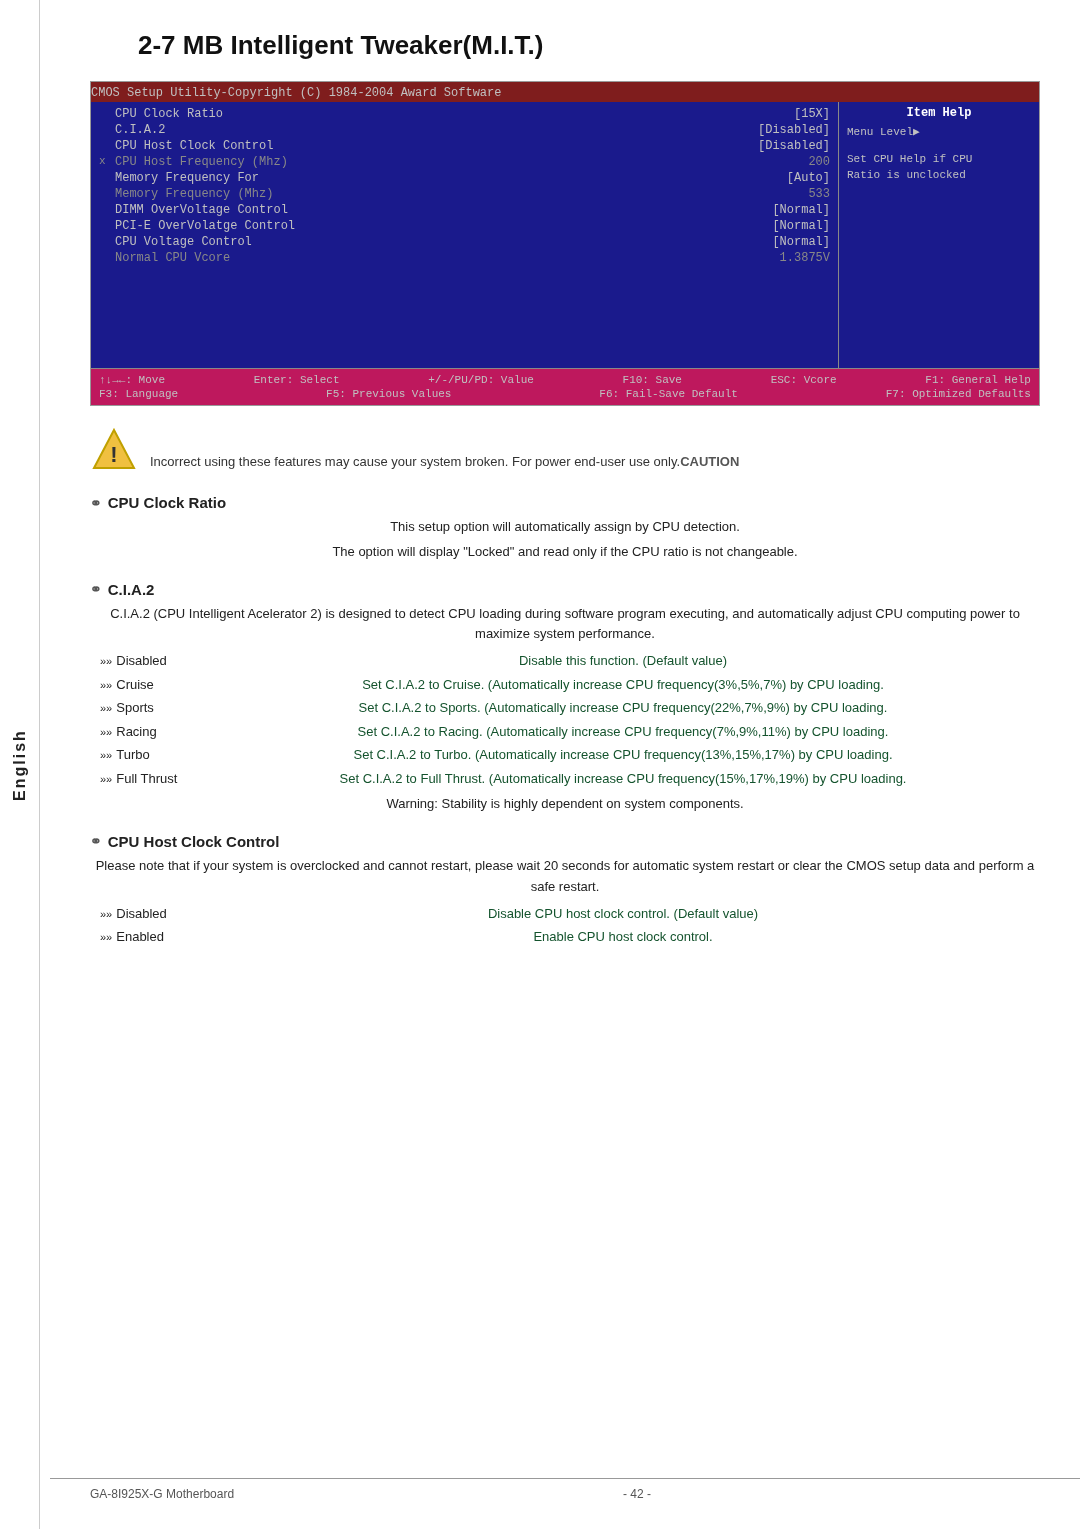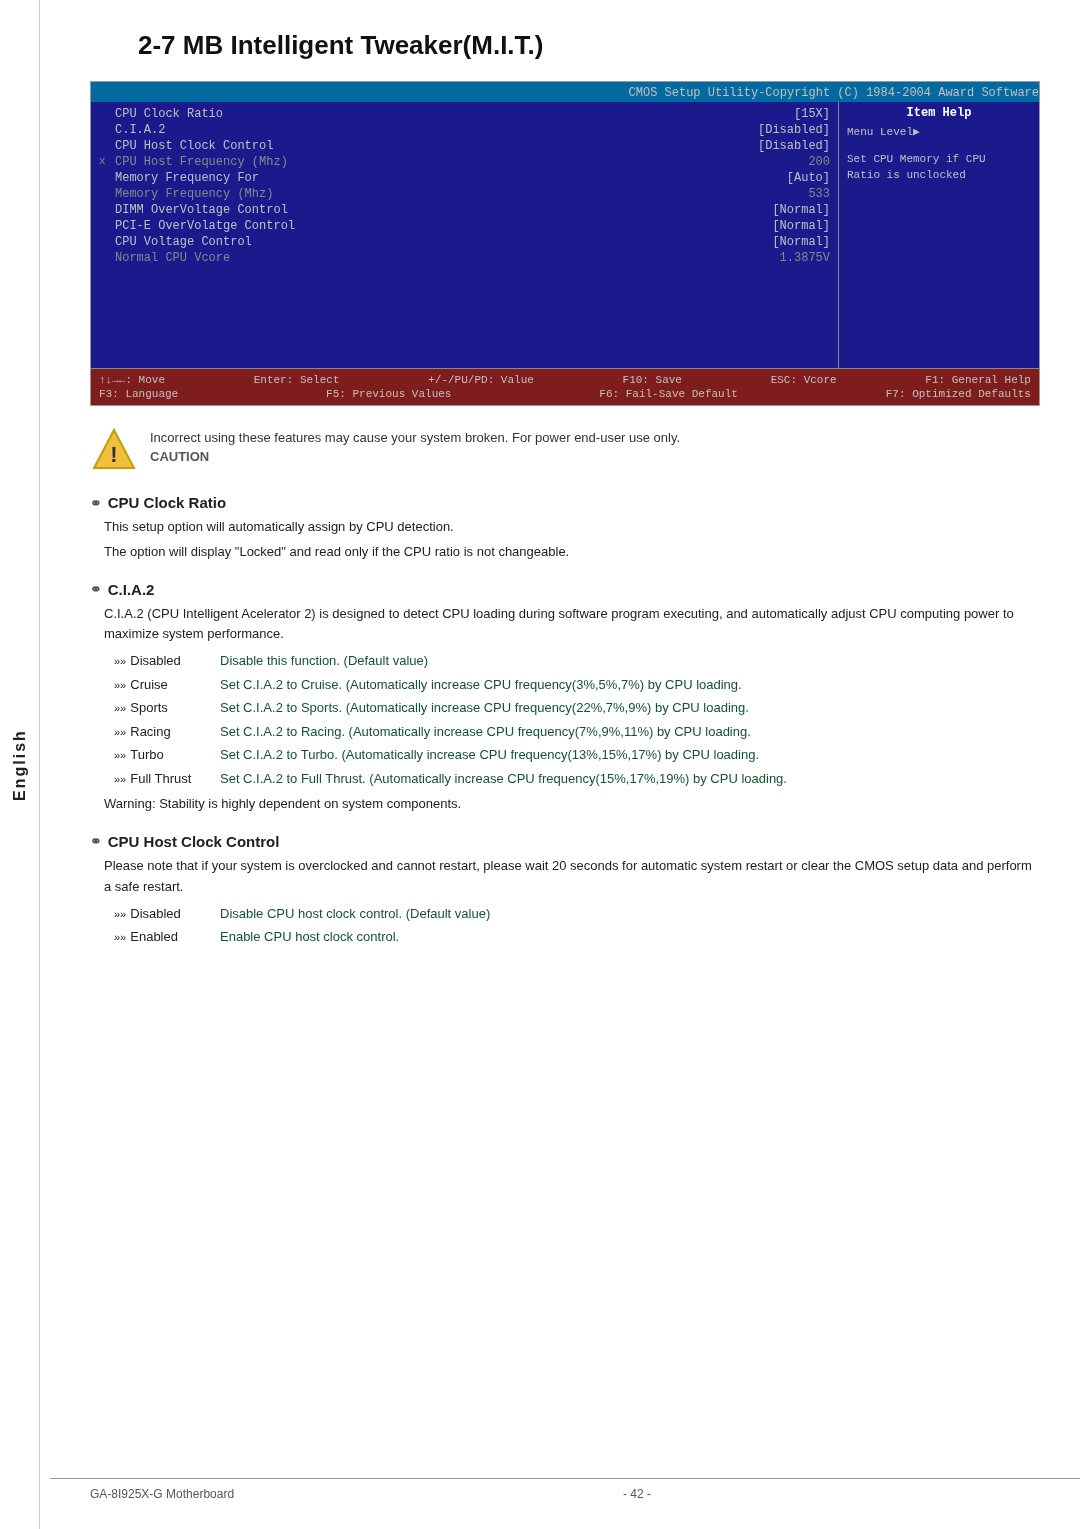--- a/index.html
+++ b/index.html
@@ -54,23 +54,23 @@
       border: 1px solid #999;
       background: #1a1a8c;
       color: #c0c0c0;
       font-family: 'Courier New', monospace;
       font-size: 12px;
       padding: 0;
       margin-bottom: 20px;
     }
 
     .bios-header {
-      background: #0369a1;
+      background: #7f1d1d;
       color: #c0c0c0;
-      text-align: right;
+      text-align: left;
       padding: 4px 0 2px 0;
       font-family: 'Courier New', monospace;
       font-size: 12px;
     }
 
     .bios-body {
       display: flex;
       flex-direction: row;
       background: #1a1a8c;
     }
@@ -109,21 +109,21 @@
       min-width: 120px;
     }
 
     .bios-row-x {
       width: 16px;
       color: #888;
       font-size: 11px;
     }
 
     .bios-footer {
-      background: #7f1d1d;
+      background: #be185d;
       color: #c0c0c0;
       padding: 4px 8px;
       border-top: 1px solid #888;
       font-family: 'Courier New', monospace;
       font-size: 11px;
     }
 
     .bios-footer-row {
       display: flex;
       justify-content: space-between;
@@ -156,21 +156,22 @@
     }
 
     .caution-icon {
       width: 48px;
       height: 48px;
       flex-shrink: 0;
     }
 
     .caution-text-block {
       display: flex;
-      flex-direction: column;
+      flex-direction: row;
+      margin-top: 24px;
     }
 
     .caution-text {
       font-size: 13px;
       color: #333;
       margin-top: 4px;
     }
 
     .caution-label {
       font-size: 13px;
@@ -191,21 +192,22 @@
 
     .arrow-icon {
       color: #555;
       font-size: 14px;
     }
 
     .section-body {
       font-size: 13px;
       color: #222;
       line-height: 1.6;
-      margin-left: 14px;
+      margin-left: 0;
+      text-align: center;
     }
 
     .section-body p {
       margin-bottom: 4px;
     }
 
     
     .def-list {
       margin: 6px 0 6px 10px;
     }
@@ -336,21 +338,21 @@
           <div style="height: 14px;"></div>
           <div style="height: 14px;"></div>
           <div style="height: 14px;"></div>
           <div style="height: 14px;"></div>
           <div style="height: 14px;"></div>
         </div>
       <div class="bios-right">
         <div class="bios-help-title">Item Help</div>
         <div class="bios-help-text">Menu Level▶</div>
         <div style="height:10px"></div>
-        <div class="bios-help-text">Set CPU Memory if CPU</div>
+        <div class="bios-help-text">Set CPU Help if CPU</div>
         <div class="bios-help-text">Ratio is unclocked</div>
       </div>
     </div>
     <div class="bios-footer">
       <div class="bios-footer-row">
         <span>↑↓→←: Move</span>
         <span>Enter: Select</span>
         <span>+/-/PU/PD: Value</span>
         <span>F10: Save</span>
         <span>ESC: Vcore</span>

